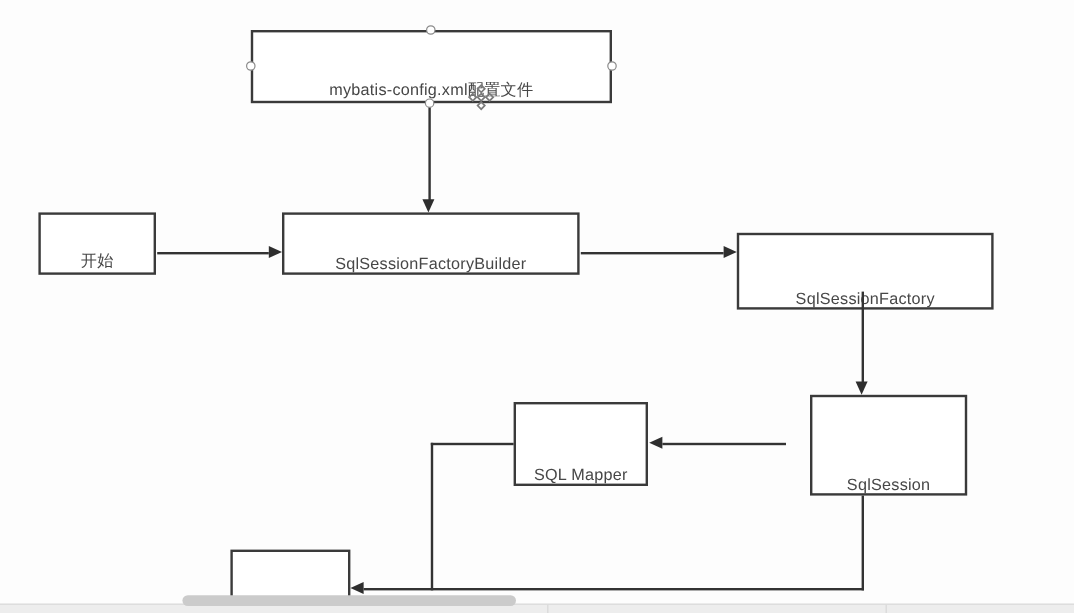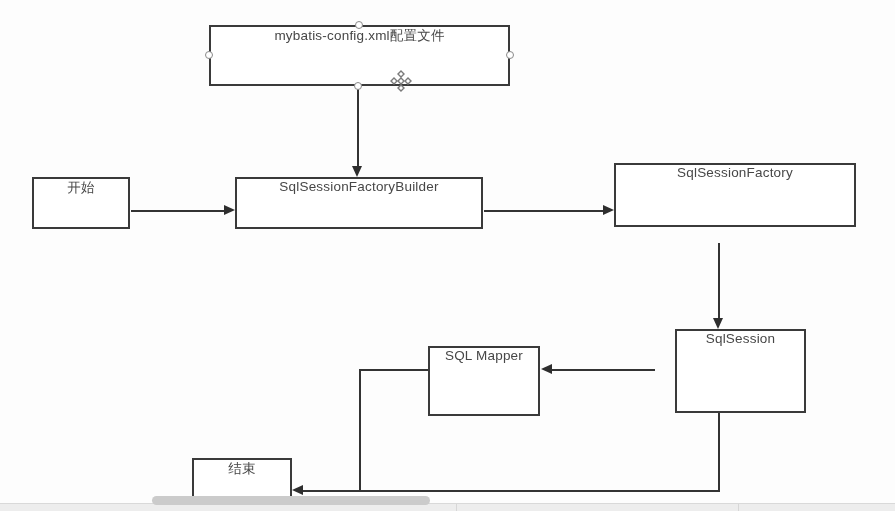--- a/index.html
+++ b/index.html
@@ -2,31 +2,31 @@
 <html><head>
 <meta charset="utf-8">
 <style>
   html,body{margin:0;padding:0;}
   body{font-family:"Liberation Sans","DejaVu Sans",sans-serif;background:#ffffff;}
   .canvas{position:relative;width:895px;height:511px;background:#fdfdfd;overflow:hidden;}
 
   .node{
     position:absolute;box-sizing:border-box;
     border:2px solid #3a3a3a;background:#ffffff;
-    display:flex;align-items:flex-start;justify-content:center;
+    display:flex;align-items:flex-end;justify-content:center;
     color:#474747;font-size:13.5px;letter-spacing:0.2px;
   }
   .node span{white-space:nowrap;}
 
   .node-config{left:209px;top:25px;width:301px;height:61px;}
   .node-start{left:32px;top:177px;width:98px;height:52px;}
   .node-builder{left:235px;top:177px;width:248px;height:52px;}
-  .node-factory{left:614px;top:163px;width:242px;height:64px;}
+  .node-factory{left:614px;top:194px;width:214px;height:64px;}
   .node-session{left:655px;top:329px;width:131px;height:84px;margin-left:20px;}
-  .node-mapper{left:428px;top:346px;width:112px;height:70px;}
+  .node-mapper{left:428px;top:335px;width:112px;height:70px;}
   .node-end{left:192px;top:458px;width:100px;height:58px;}
 
   .handle{
     position:absolute;width:8px;height:8px;border-radius:50%;
     background:#ffffff;border:1.5px solid #8a8a8a;box-sizing:border-box;z-index:5;
   }
   .handle-top{left:355px;top:21px;}
   .handle-left{left:205px;top:51px;}
   .handle-right{left:506px;top:51px;}
   .handle-bottom{left:354px;top:82px;}

